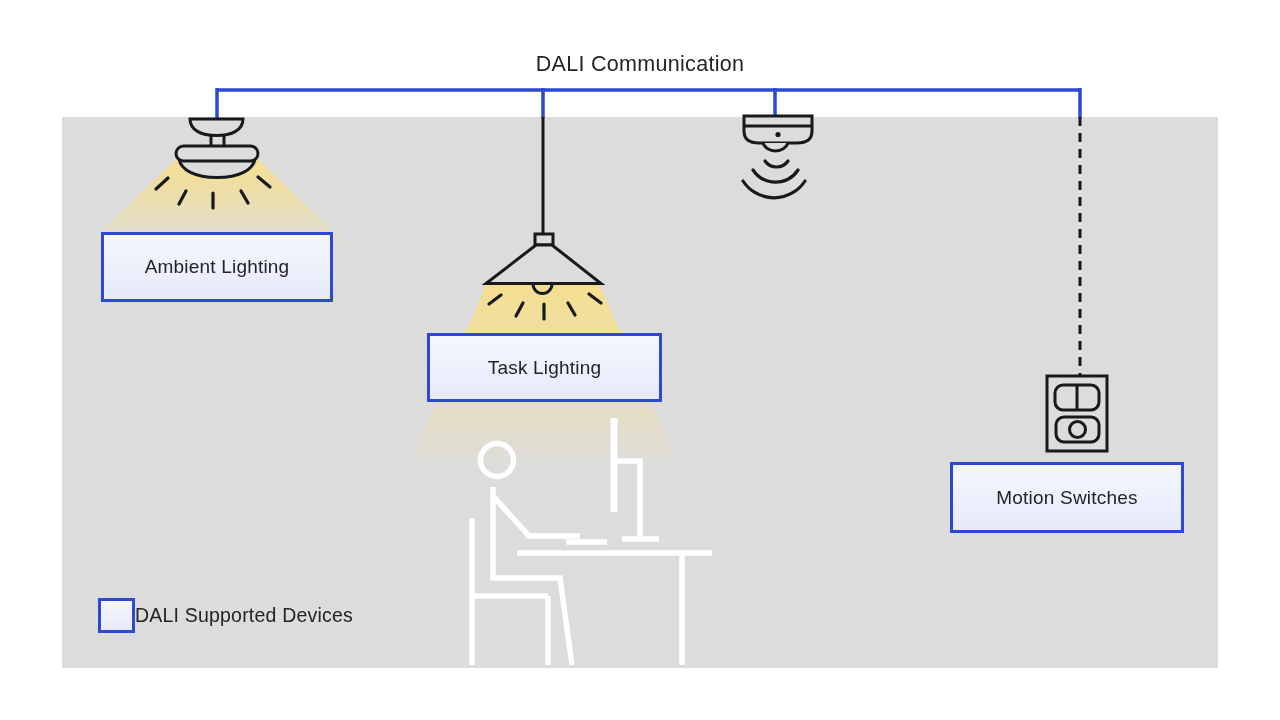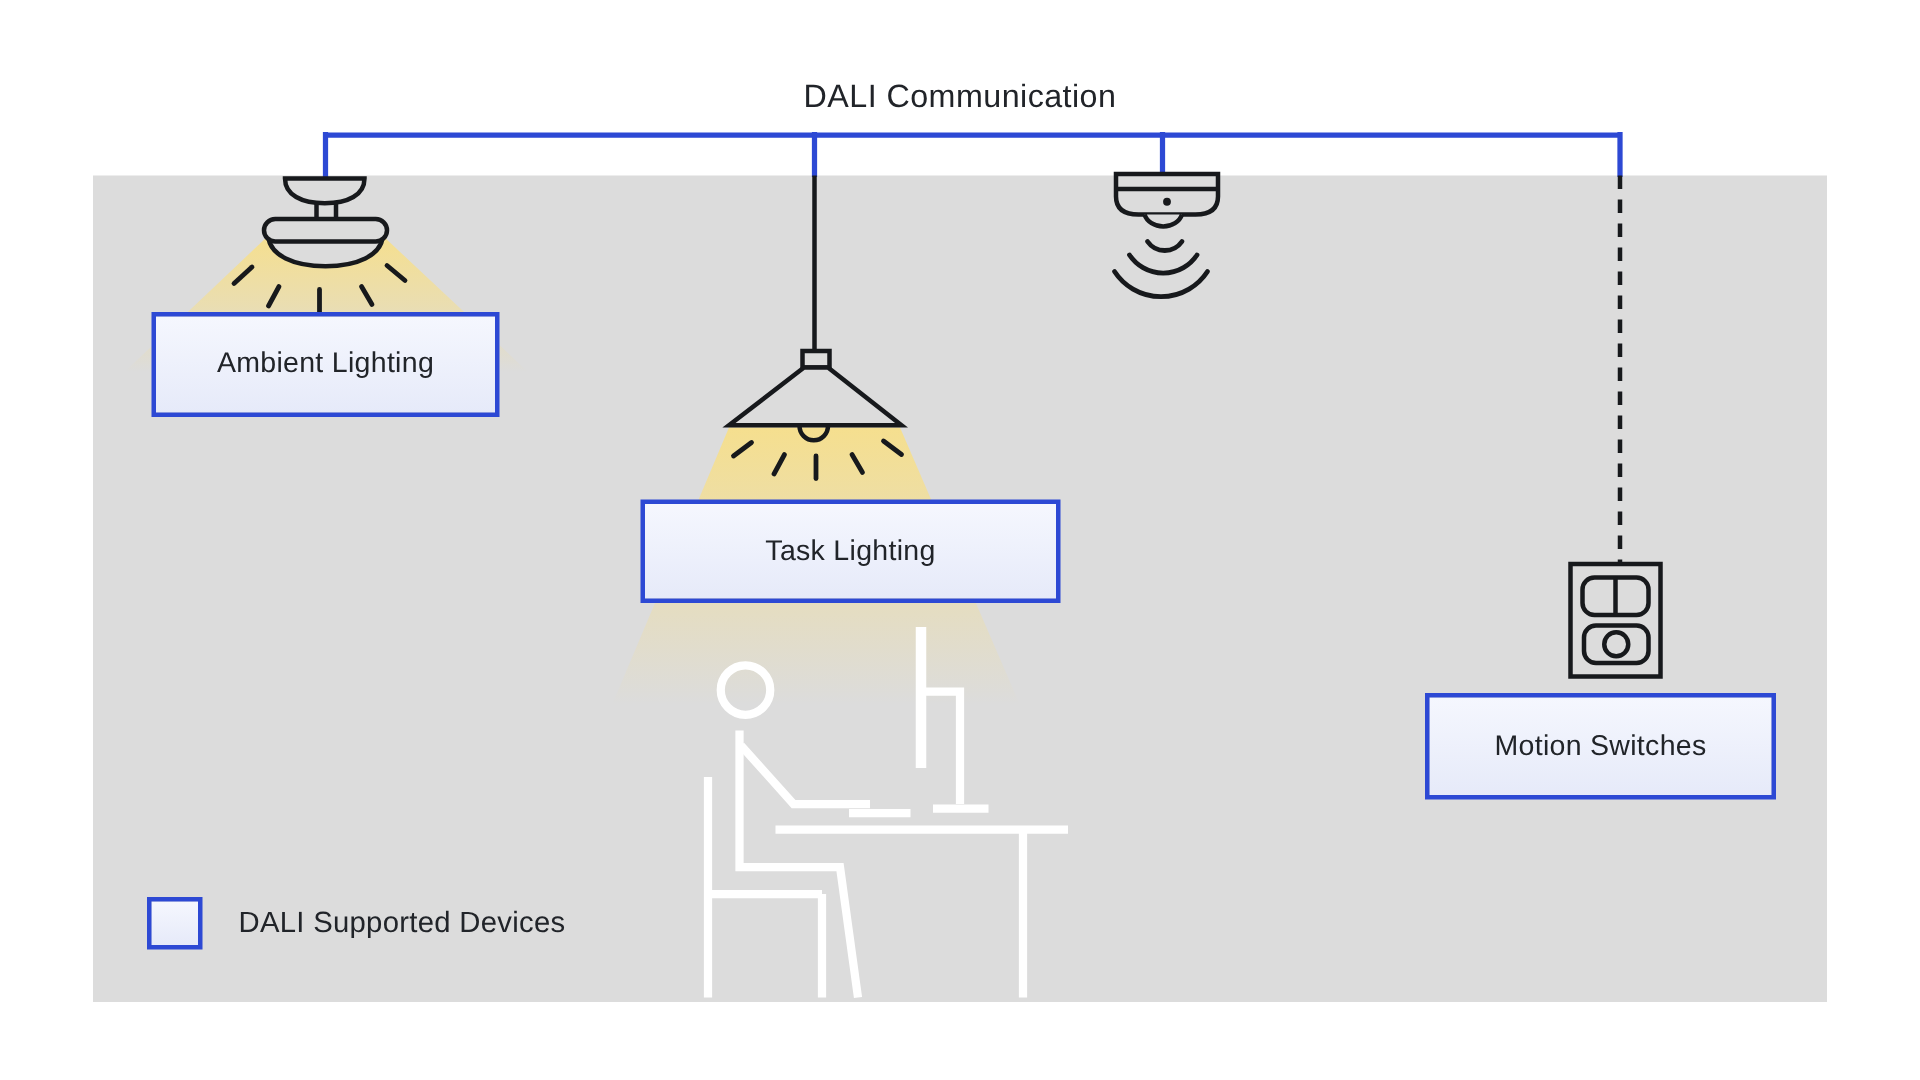--- a/index.html
+++ b/index.html
@@ -17,31 +17,31 @@
     position:absolute;left:0;top:52px;width:1280px;text-align:center;
     font-size:21.5px;font-weight:500;letter-spacing:.3px;color:var(--text-dark,#212429);
   }
   .node-box{
     position:absolute;box-sizing:border-box;
     border:3px solid var(--box-border,#2d49d4);
     background:linear-gradient(180deg,var(--box-fill-top,#f5f7fe),var(--box-fill-bottom,#e6eaf9));
     display:flex;align-items:center;justify-content:center;
     font-size:19px;color:var(--text-dark,#212429);letter-spacing:.2px;
   }
-  .box-ambient {left:101px;top:208px;width:232px;height:70px;}
-  .box-task    {left:427px;top:333px;width:280px;height:69px;}
+  .box-ambient {left:101px;top:232px;width:232px;height:70px;}
+  .box-task    {left:427px;top:333px;width:235px;height:69px;}
   .box-motion  {left:660px;top:208px;width:232px;height:69px;}
   .box-switches{left:950px;top:462px;width:234px;height:71px;}
   .legend{position:absolute;left:98px;top:598px;height:35px;display:flex;align-items:center;}
   .legend-swatch{
     box-sizing:border-box;width:37px;height:35px;
     border:3px solid var(--box-border,#2d49d4);
     background:linear-gradient(180deg,var(--box-fill-top,#f5f7fe),var(--box-fill-bottom,#e6eaf9));
   }
-  .legend-label{margin-left:24px;font-size:19.5px;color:var(--text-dark,#212429);letter-spacing:.2px;}
+  .legend-label{margin-left:0;font-size:19.5px;color:var(--text-dark,#212429);letter-spacing:.2px;}
   
   .blue{stroke:var(--bus-blue,#2d49d4);stroke-width:3.5;fill:none;}
   .k   {stroke:var(--outline-black,#17191c);stroke-width:3;fill:none;}
   .kf  {stroke:var(--outline-black,#17191c);stroke-width:3;fill:var(--room-gray,#dcdcdc);}
   .ray {stroke:var(--outline-black,#17191c);stroke-width:3.2;fill:none;stroke-linecap:round;}
   .dash{stroke:var(--outline-black,#17191c);stroke-width:3;fill:none;stroke-dasharray:9 7;}
   .white{stroke:var(--figure-white,#ffffff);stroke-width:5.5;fill:none;}
   .beam-stop-top{stop-color:var(--beam-yellow,#f6df8c);stop-opacity:.97;}
   .beam-stop-mid{stop-color:var(--beam-yellow,#f6df8c);stop-opacity:.55;}
   .beam-stop-end{stop-color:var(--beam-yellow,#f6df8c);stop-opacity:0;}

